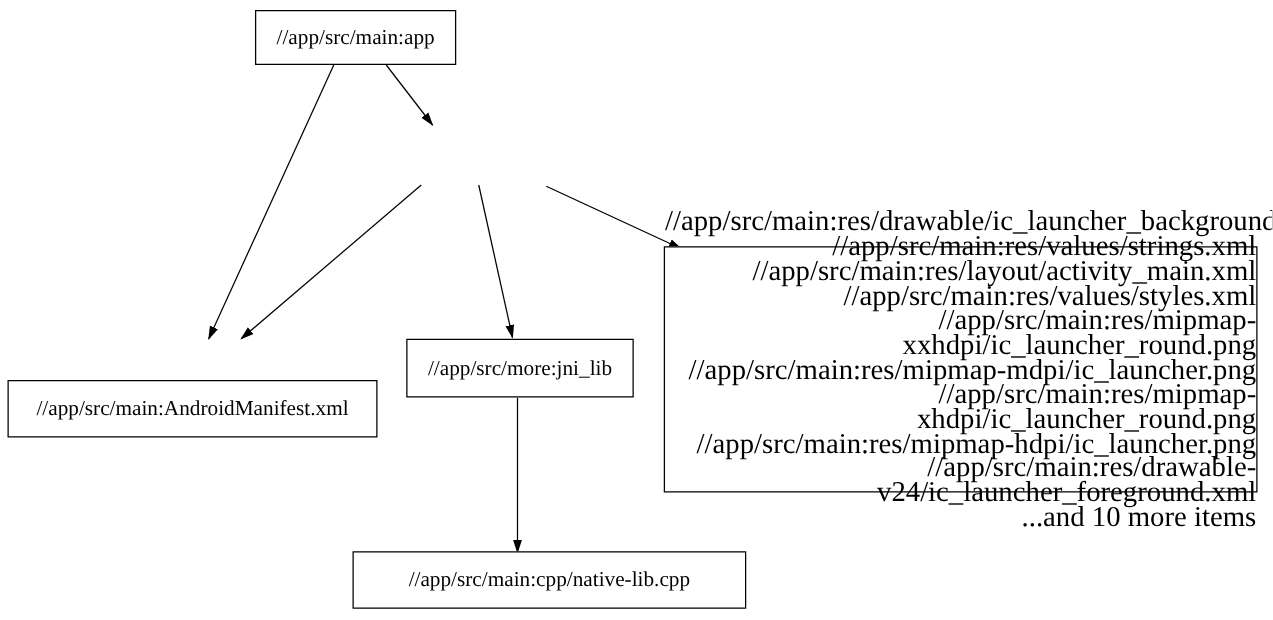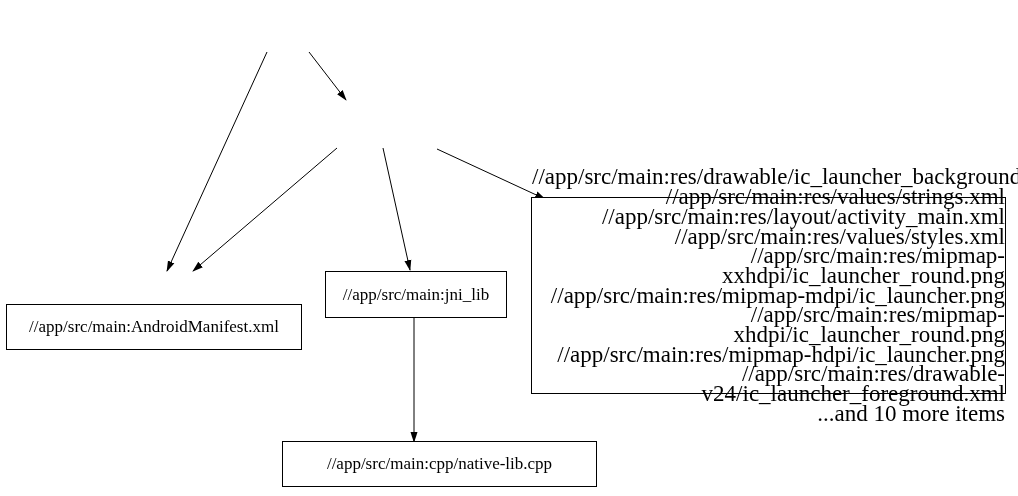--- a/index.html
+++ b/index.html
@@ -66,28 +66,31 @@
       </marker>
     </defs>
     <line x1="267" y1="52" x2="167" y2="271" marker-end="url(#arrowhead)"></line>
     <line x1="309" y1="52" x2="346" y2="100" marker-end="url(#arrowhead)"></line>
     <line x1="337" y1="148" x2="193" y2="271" marker-end="url(#arrowhead)"></line>
     <line x1="383" y1="148" x2="410" y2="270" marker-end="url(#arrowhead)"></line>
     <line x1="437" y1="149" x2="545" y2="199" marker-end="url(#arrowhead)"></line>
     <line x1="414" y1="318" x2="414" y2="442" marker-end="url(#arrowhead)"></line>
   </svg>
 
+  <div class="node node-app">
+    <span>//app/src/main:app</span>
+  </div>
 
 
   <div class="node node-manifest">
     <span>//app/src/main:AndroidManifest.xml</span>
   </div>
 
   <div class="node node-jni">
-    <span>//app/src/main:jni_lib</span>
+    <span>//app/src/more:jni_lib</span>
   </div>
 
   <div class="node node-res">
     <div class="lines">//app/src/main:res/drawable/ic_launcher_background.xml
 //app/src/main:res/values/strings.xml
 //app/src/main:res/layout/activity_main.xml
 //app/src/main:res/values/styles.xml
 //app/src/main:res/mipmap-xxhdpi/ic_launcher_round.png
 //app/src/main:res/mipmap-mdpi/ic_launcher.png
 //app/src/main:res/mipmap-xhdpi/ic_launcher_round.png

